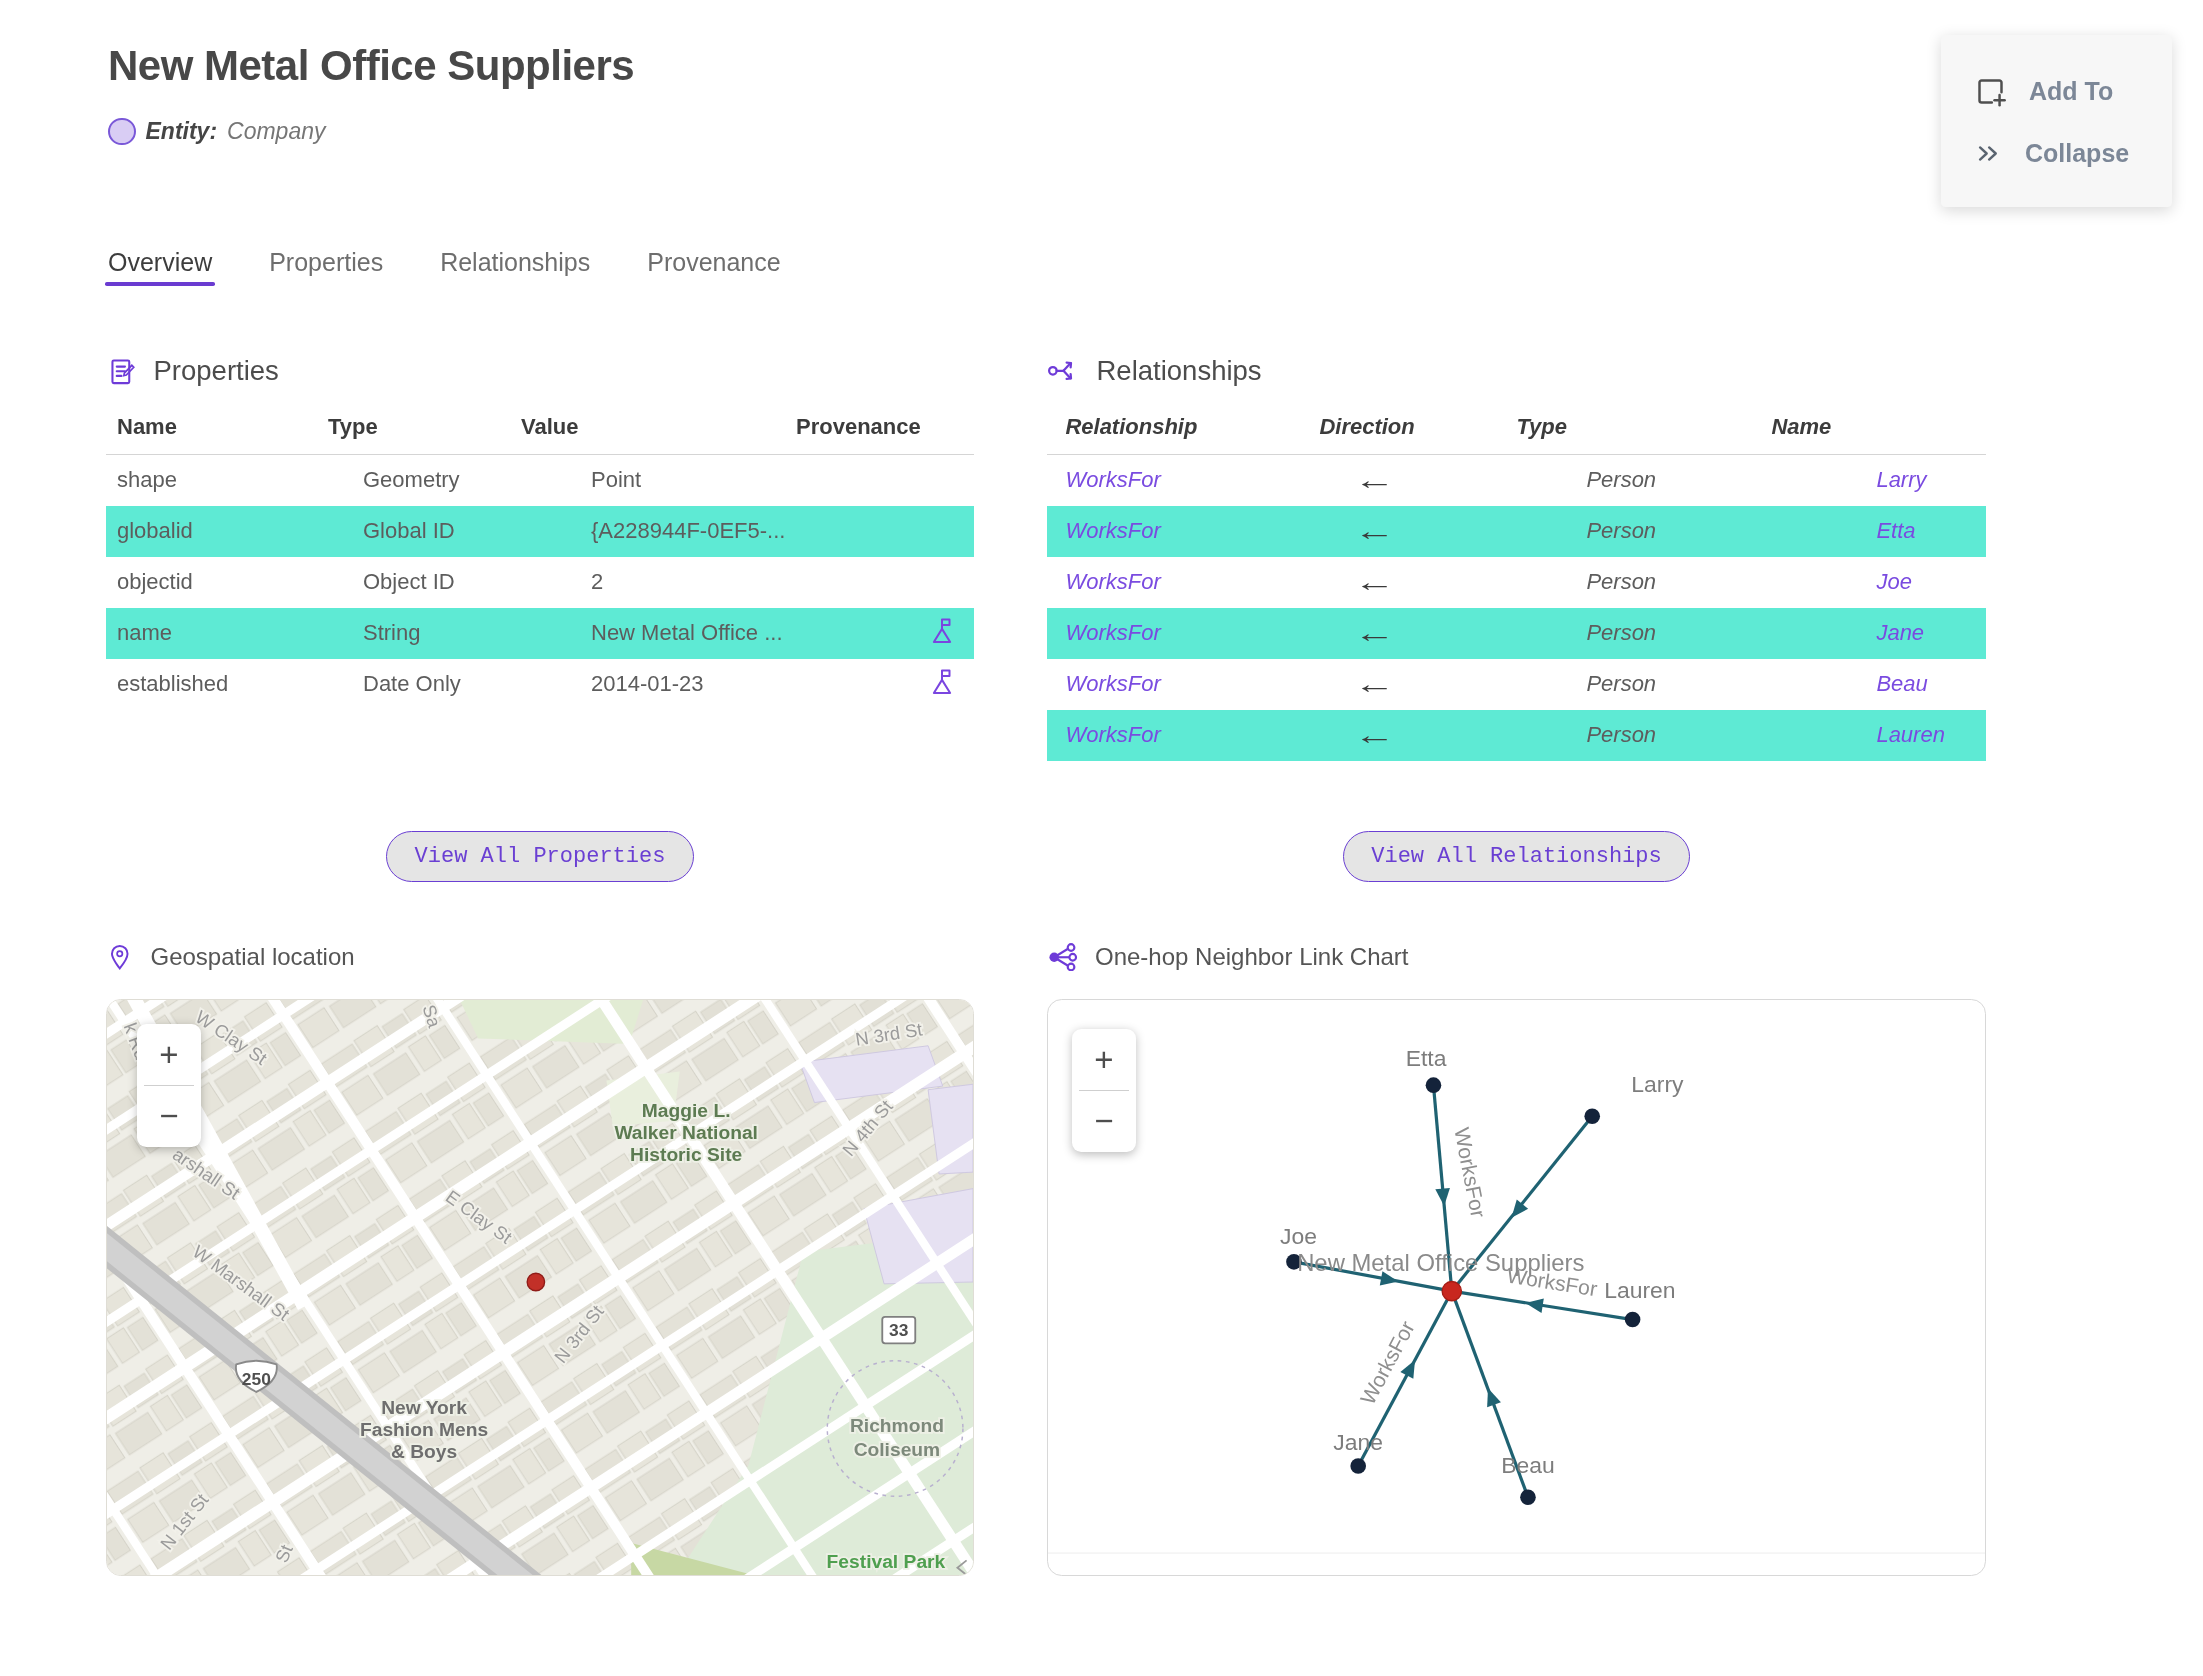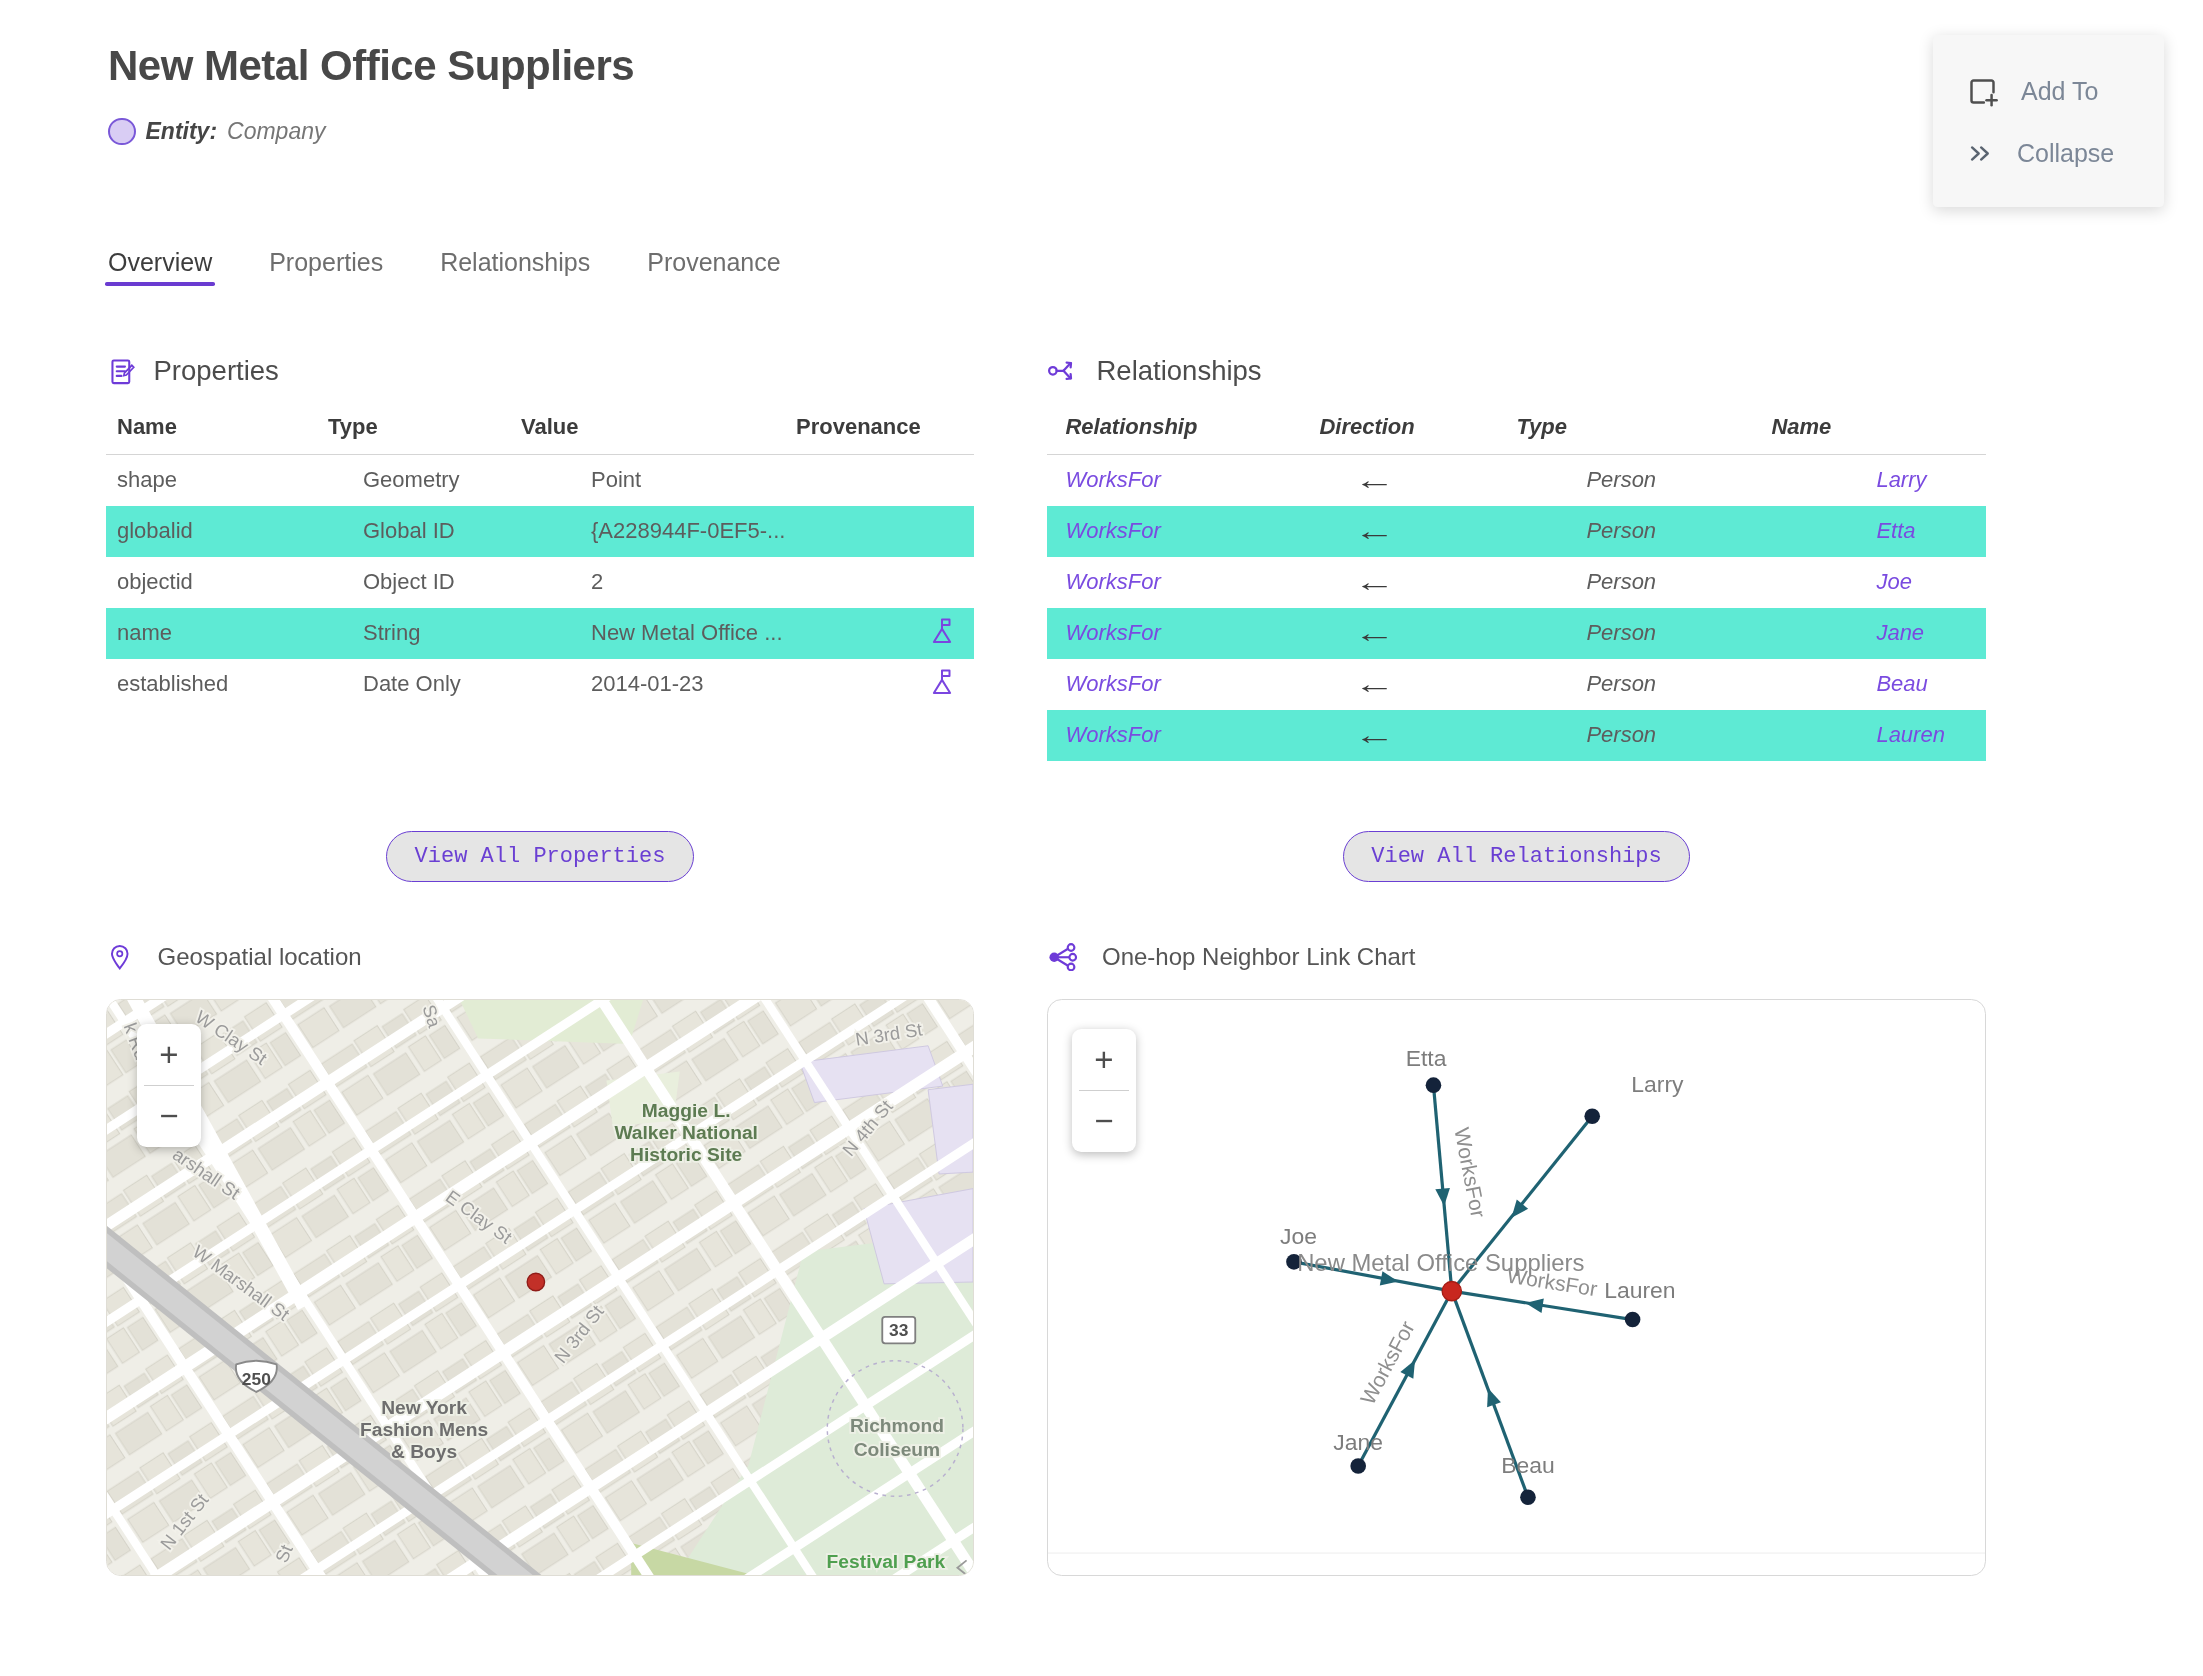--- a/index.html
+++ b/index.html
@@ -1,21 +1,21 @@
 <!DOCTYPE html>
 <html style="font-size:14.7px"><head>
 <meta charset="utf-8">
 <style>
   * { margin:0; padding:0; box-sizing:border-box; }
   html,body { width:2204px; height:1677px; background:#ffffff;
     font-family:"Liberation Sans", sans-serif; color:#4c4c4c; overflow:hidden; position:relative; }
 
   
-  .menu-card { position:absolute; top:35px; right:40px; width:231px; padding:24px 0;
-    background:#f7f7f7; border-radius:4.6px; box-shadow:0 3.7px 14.7px rgba(0,0,0,.15); z-index:5; }
+  .menu-card { position:absolute; top:35px; right:32px; width:231px; padding:24px 0;
+    background:#f7f7f7; border-radius:4.6px; box-shadow:0 3.7px 14.7px rgba(0,0,0,.15); z-index:5;font-weight:bold; }
   .menu-item { display:flex; align-items:center; gap:22px; padding:15.6px 33px;
     font-size:25px; color:#7c8797; cursor:pointer; }
   .menu-item svg { flex:0 0 auto; }
 
   
   .title { margin:42px 0 0 108px; font-size:42px; font-weight:700; color:#484848; letter-spacing:-0.5px; }
   .entity-row { margin:27.5px 0 0 108px; display:flex; align-items:center; gap:10px;font-style:italic; }
   .entity-dot { width:27.5px; height:27.5px; border-radius:50%; background:#d9cdf4; border:2.8px solid #7a58d8; }
   .entity-label { font-size:23px; font-weight:700; color:#454545; }
   .entity-value { font-size:23px; color:#767676; }
@@ -42,21 +42,21 @@
   .props .t-head, .props .t-row { grid-template-columns:211px 193px 275px 1fr; padding-left:11px; }
   .rels  .t-head, .rels  .t-row { grid-template-columns:254px 197px 255px 1fr; padding-left:18.4px;font-style:italic; }
   .lnk { color:#7a4be0; cursor:pointer; }
   .arr { display:inline-block; transform:scaleX(1.6); transform-origin:left center; font-size:26px; color:#3a3a3a; }
   .prov-cell { padding-left:27.5px; }
 
   .btn-row { margin-top:50px; height:51px; display:flex; justify-content:center; }
   .pill { border:1.8px solid #6a3fd3; color:#6a3fd3; background:#e5e5e5; border-radius:917px;
     padding:11px 27.5px; font-size:22px; font-family:Liberation Mono, monospace; cursor:pointer; }
 
-  .loc-head { display:flex; align-items:center; gap:24px; height:40px; margin:55px 0 22px 0;
+  .loc-head { display:flex; align-items:center; gap:17px; height:40px; margin:55px 0 22px 0;
     font-size:24px; color:#555; }
 
   .panel { height:577px; border-radius:14.7px; position:relative; overflow:hidden; }
   .map-panel { border:0.9px solid #dfddd5; }
   .chart-panel { border:0.9px solid #d8d8d8; background:#fff; }
   .panel svg.fill { position:absolute; inset:0; width:100%; height:100%; }
 
   .zoomctl { position:absolute; width:64px; background:#fff; border-radius:9.2px;
     box-shadow:0 2.8px 9.2px rgba(0,0,0,.25); z-index:3; overflow:hidden; }
   .zoomctl .zbtn { height:61px; display:flex; align-items:center; justify-content:center;

